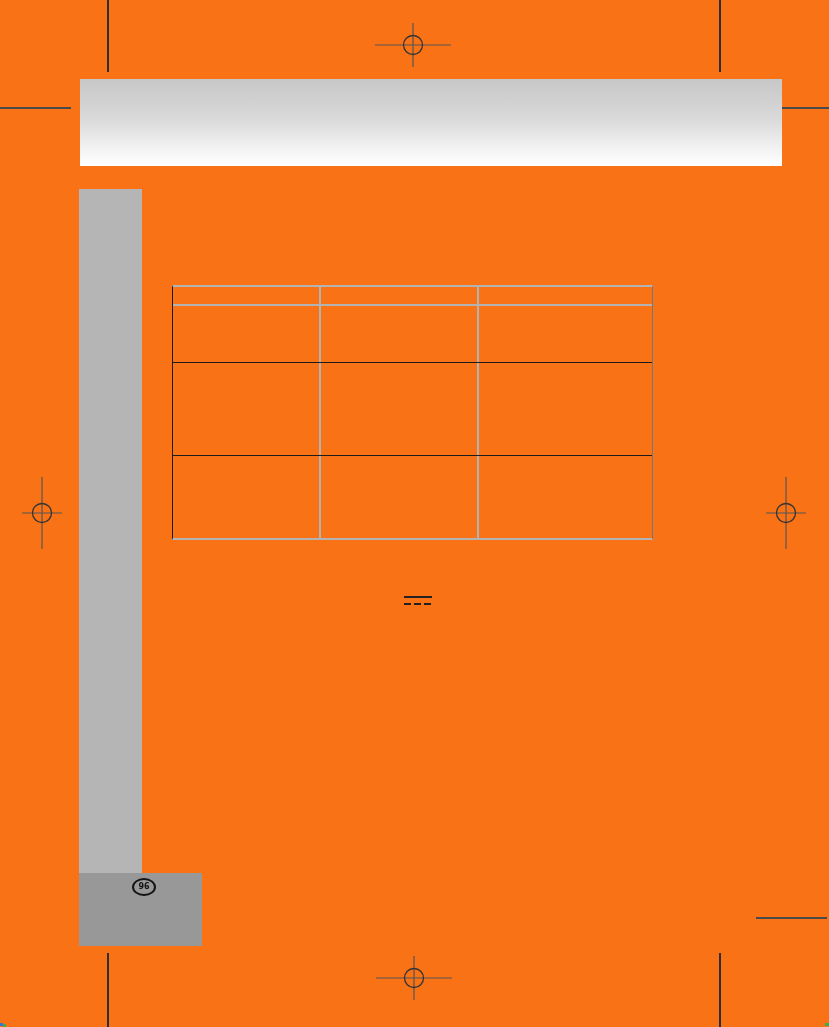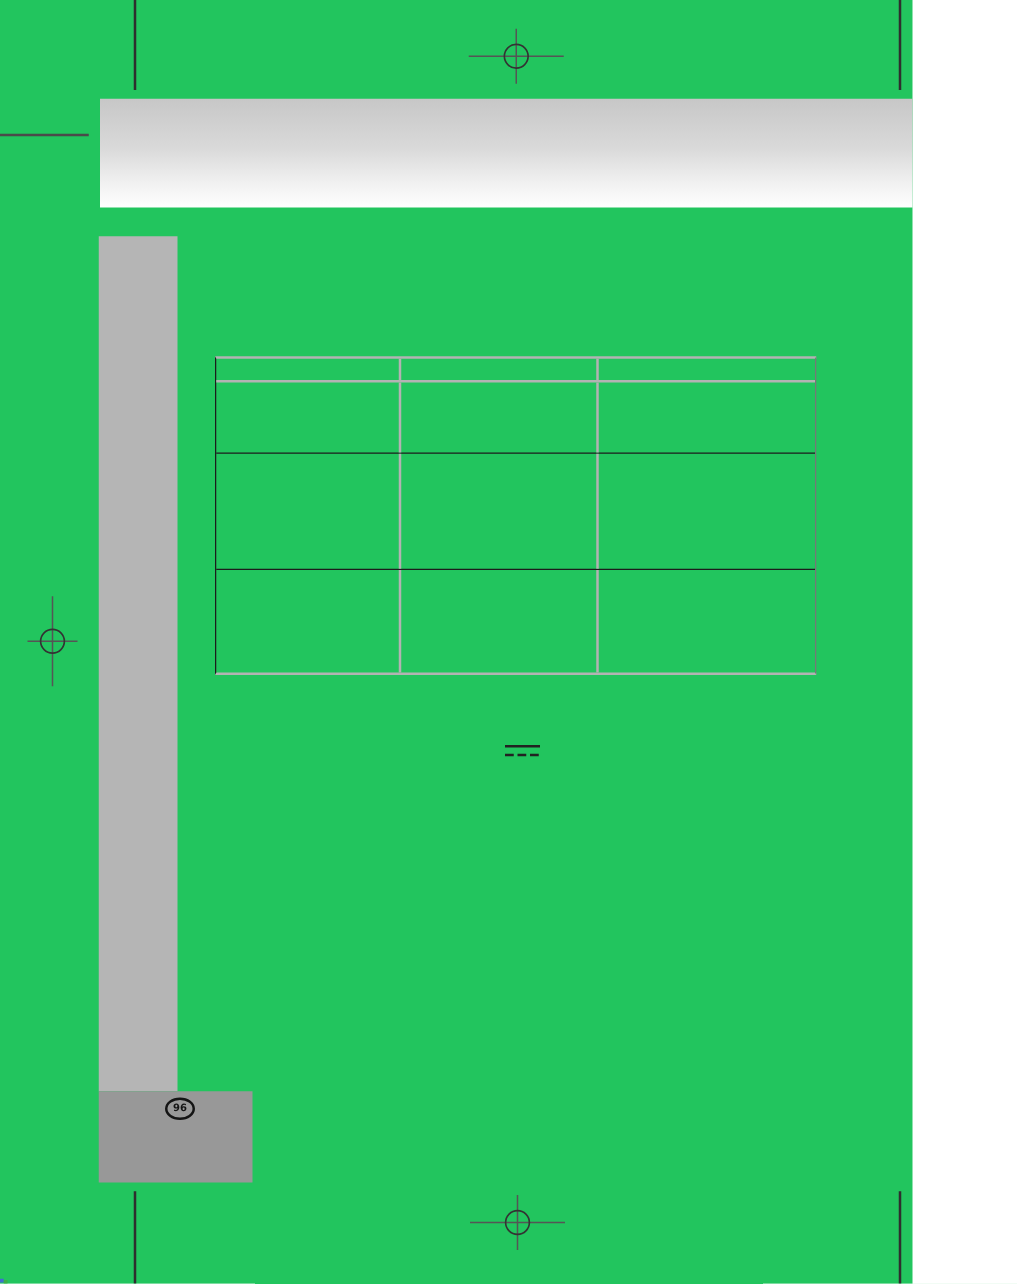--- a/index.html
+++ b/index.html
@@ -1,20 +1,20 @@
 <!DOCTYPE html>
 <html><head>
 <meta charset="utf-8">
 <style>
   html, body { margin: 0; padding: 0; background: #ffffff; }
   .page {
     position: relative;
-    width: 730px;
+    width: 829px;
     height: 1027px;
-    background: #22c55e;
+    background: #f97316;
     overflow: hidden;
     font-family: "Liberation Sans", sans-serif;
   }
   
   .crop { position: absolute; background: #2e2e2e; }
   .crop.v { width: 2px; }
   .crop.h { height: 2px; background: #4a4a4a; }
   .crop-tl-v { left: 107px; top: 0; height: 72px; }
   .crop-tr-v { left: 719px; top: 0; height: 72px; }
   .crop-lt-h { left: 0; top: 107px; width: 71px; }

